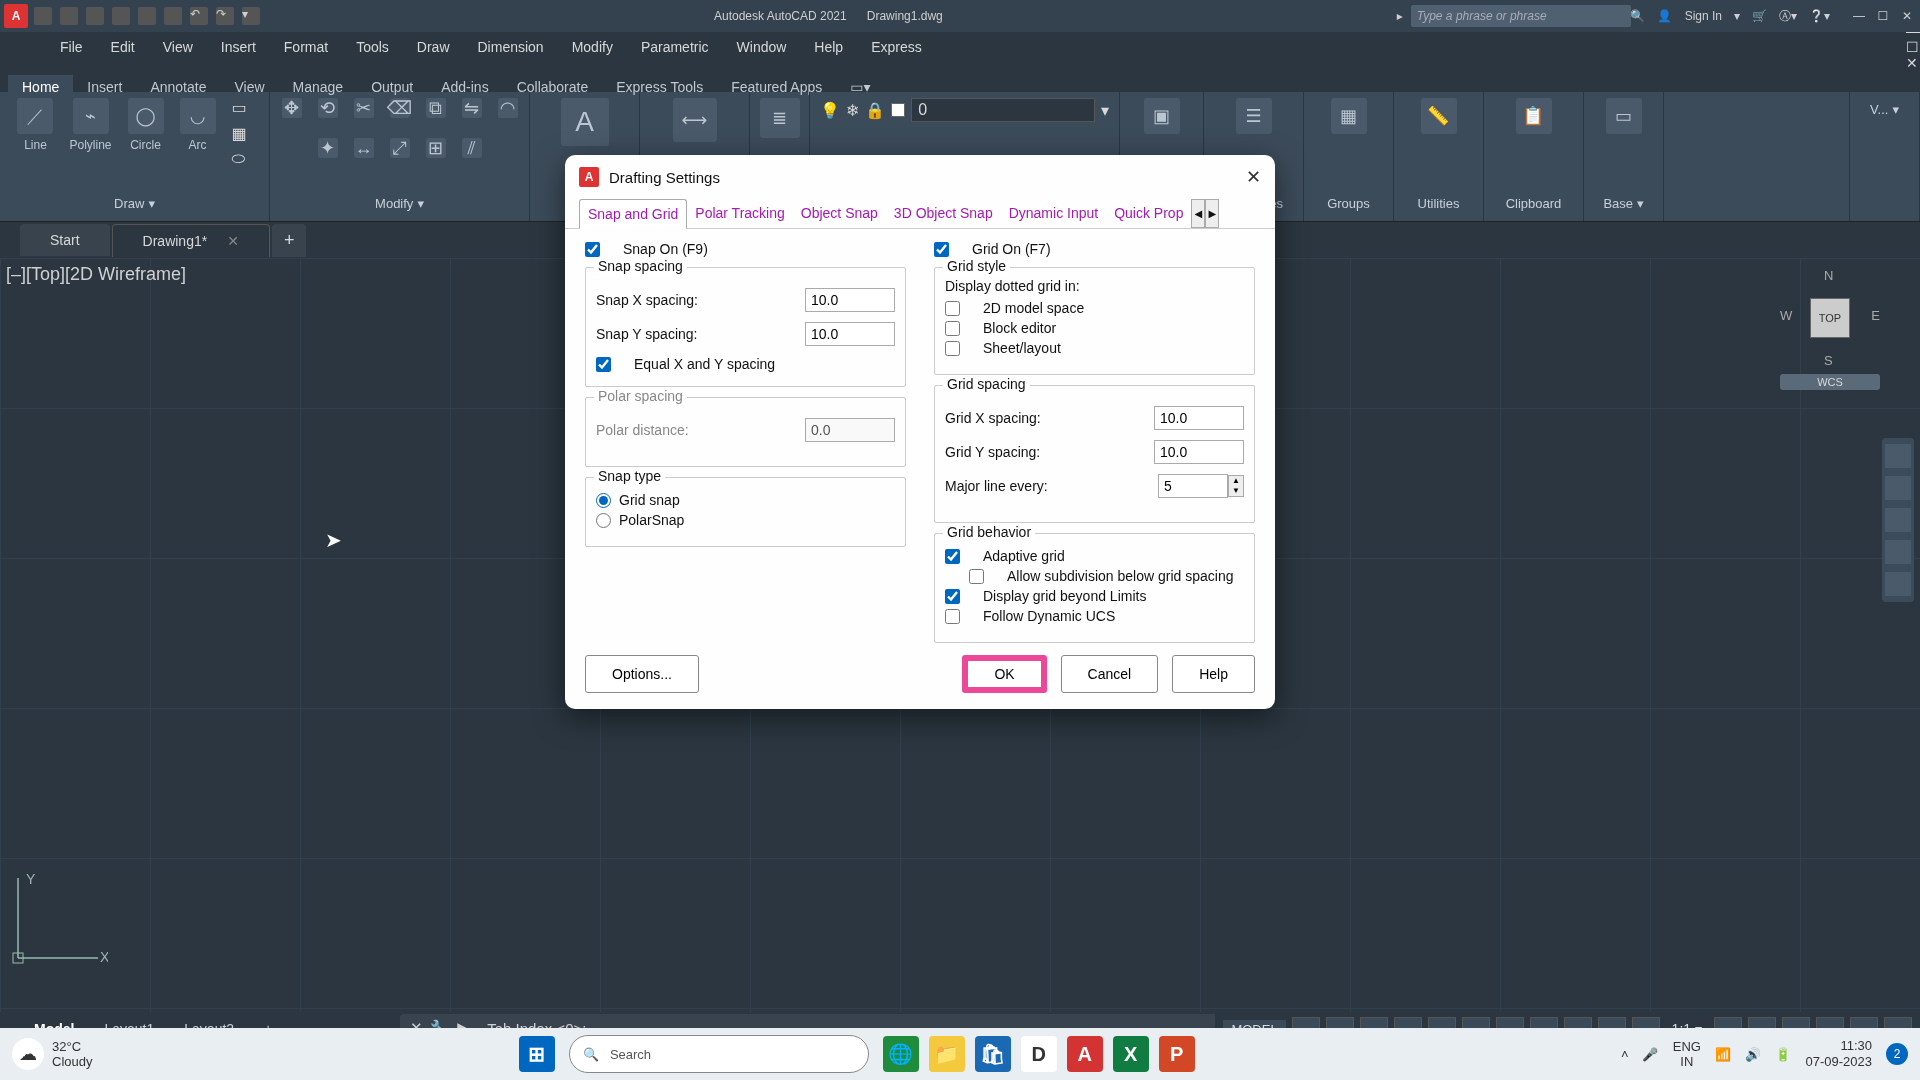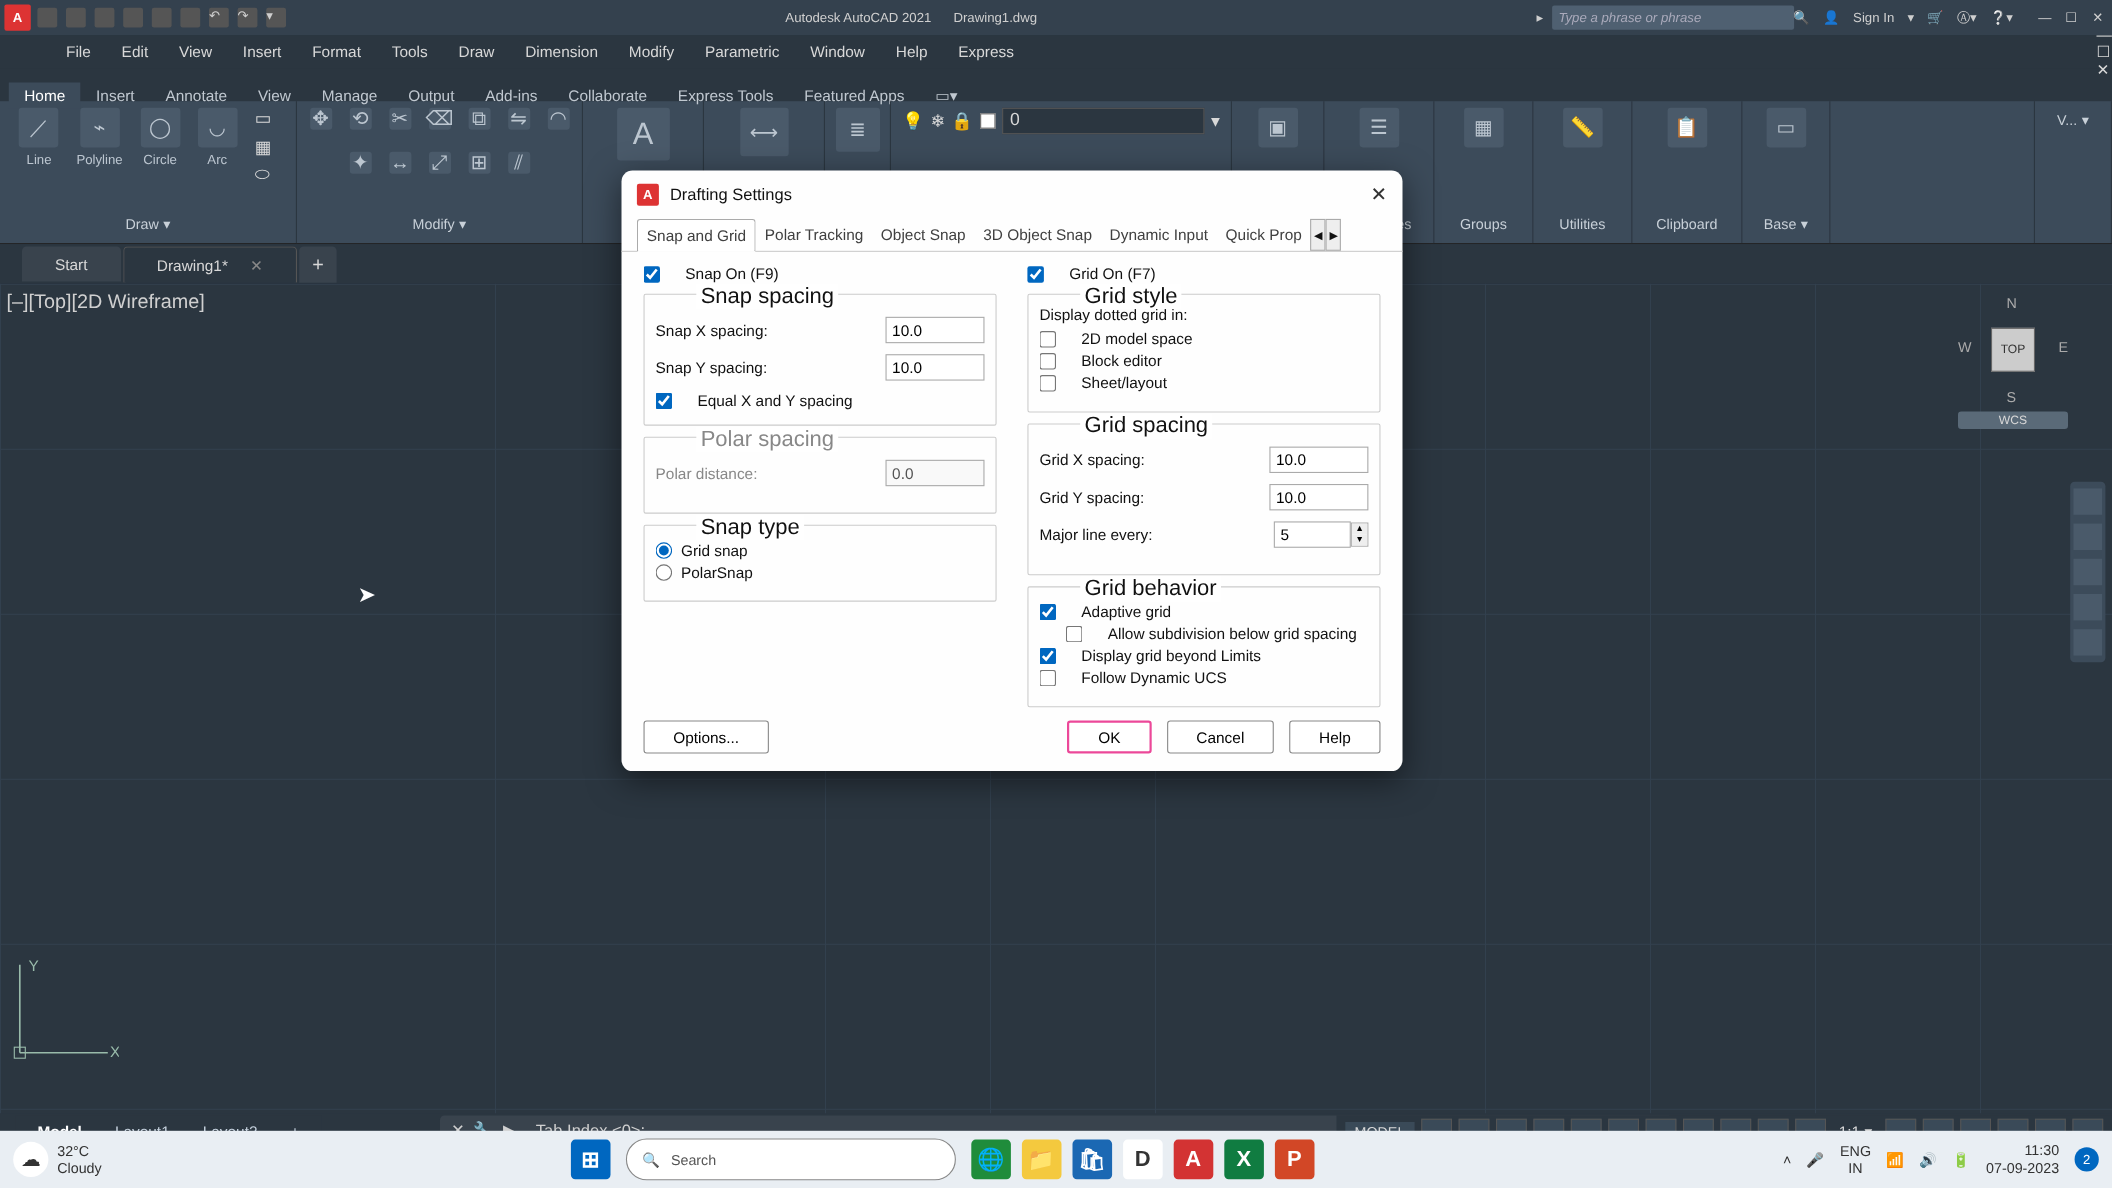--- a/index.html
+++ b/index.html
@@ -67,40 +67,40 @@
 .taskbar .app-icon { width: 36px; height: 36px; border-radius: 4px; display:flex; align-items:center; justify-content:center; font-size: 20px; font-weight:bold; color:white; }
 .taskbar .tray { display: flex; align-items: center; gap: 14px; }
 .taskbar .datetime { text-align: right; font-size: 13px; line-height: 16px; }
 
 
 .dialog { position: absolute; top: 155px; left: 565px; width: 710px; background: #FEFEFE; border-radius: 10px; box-shadow: 0 8px 30px rgba(0,0,0,0.5); color: #111; padding-bottom: 16px; }
 .dialog-titlebar { height: 44px; display: flex; align-items: center; padding: 0 14px; font-size: 15px; color: #111; }
 .dialog-titlebar .dlogo { width: 20px; height: 20px; background: #D33; color: white; font-weight: bold; display: flex; align-items: center; justify-content: center; margin-right: 10px; border-radius: 2px; font-size: 12px; }
 .dialog-titlebar .close { margin-left: auto; font-size: 18px; color: #333; cursor: pointer; }
 .dialog-tabs { display: flex; border-bottom: 1px solid #ccc; padding: 0 14px; font-size: 14px; }
-.dialog-tab { padding: 6px 8px; color: #404040; }
+.dialog-tab { padding: 6px 8px; color: #a21caf; }
 .dialog-tab.active { border: 1px solid #aaa; border-bottom: 1px solid #fff; border-radius: 3px 3px 0 0; margin-bottom: -1px; background: #fff; }
 .tab-scroll { width: 14px; background: #eee; border: 1px solid #aaa; display:flex; align-items:center; justify-content:center; font-size:10px; }
 .dialog-body { padding: 12px 20px 0 20px; font-size: 14px; display: flex; gap: 28px; }
 .col { flex: 1; }
 .fieldset { border: 1px solid #ccc; border-radius: 2px; padding: 10px 10px 14px 10px; margin-top: 10px; position: relative; }
-.fieldset-legend { position: absolute; top: -10px; left: 8px; background: #fff; padding: 0 4px; font-size: 20px; margin-left: 39px; }
+.fieldset-legend { position: absolute; top: -10px; left: 8px; background: #fff; padding: 0 4px; font-size: 14px; }
 .checkbox { display: flex; align-items: center; gap: 23px; }
 .checkbox input[type=checkbox] { width: 15px; height: 15px; accent-color: #0067C0; }
 .radio-row { display: flex; align-items: center; gap: 8px; margin: 4px 0; }
 .radio-row input[type=radio] { width: 15px; height: 15px; accent-color: #0067C0; }
 .form-row { display: flex; align-items: center; margin: 10px 0; }
 .form-row label { flex: 1; }
 .form-row input[type=text] { width: 90px; border: 1px solid #aaa; padding: 3px 5px; font-size: 14px; }
 .spinner { display: inline-flex; flex-direction: column; border: 1px solid #aaa; }
 .spinner button { width: 14px; height: 10px; font-size: 8px; line-height: 8px; border: none; background: #eee; }
 .dialog-footer { display: flex; padding: 12px 20px 0 20px; gap: 14px; }
 .dialog-footer .spacer { flex: 1; }
 .btn { padding: 5px 26px; border: 1px solid #888; background: #fff; border-radius: 3px; font-size: 14px; }
-.btn.primary { border: 2px solid #ec4899; }
+.btn.primary { border: 6px solid #ec4899; }
 .disabled { color: #888; }
 </style>
 </head>
 <body>
 
 <div class="titlebar">
   <div class="logo">A</div>
   <div class="qat">
     <div class="qat-icon"></div>
     <div class="qat-icon"></div>

